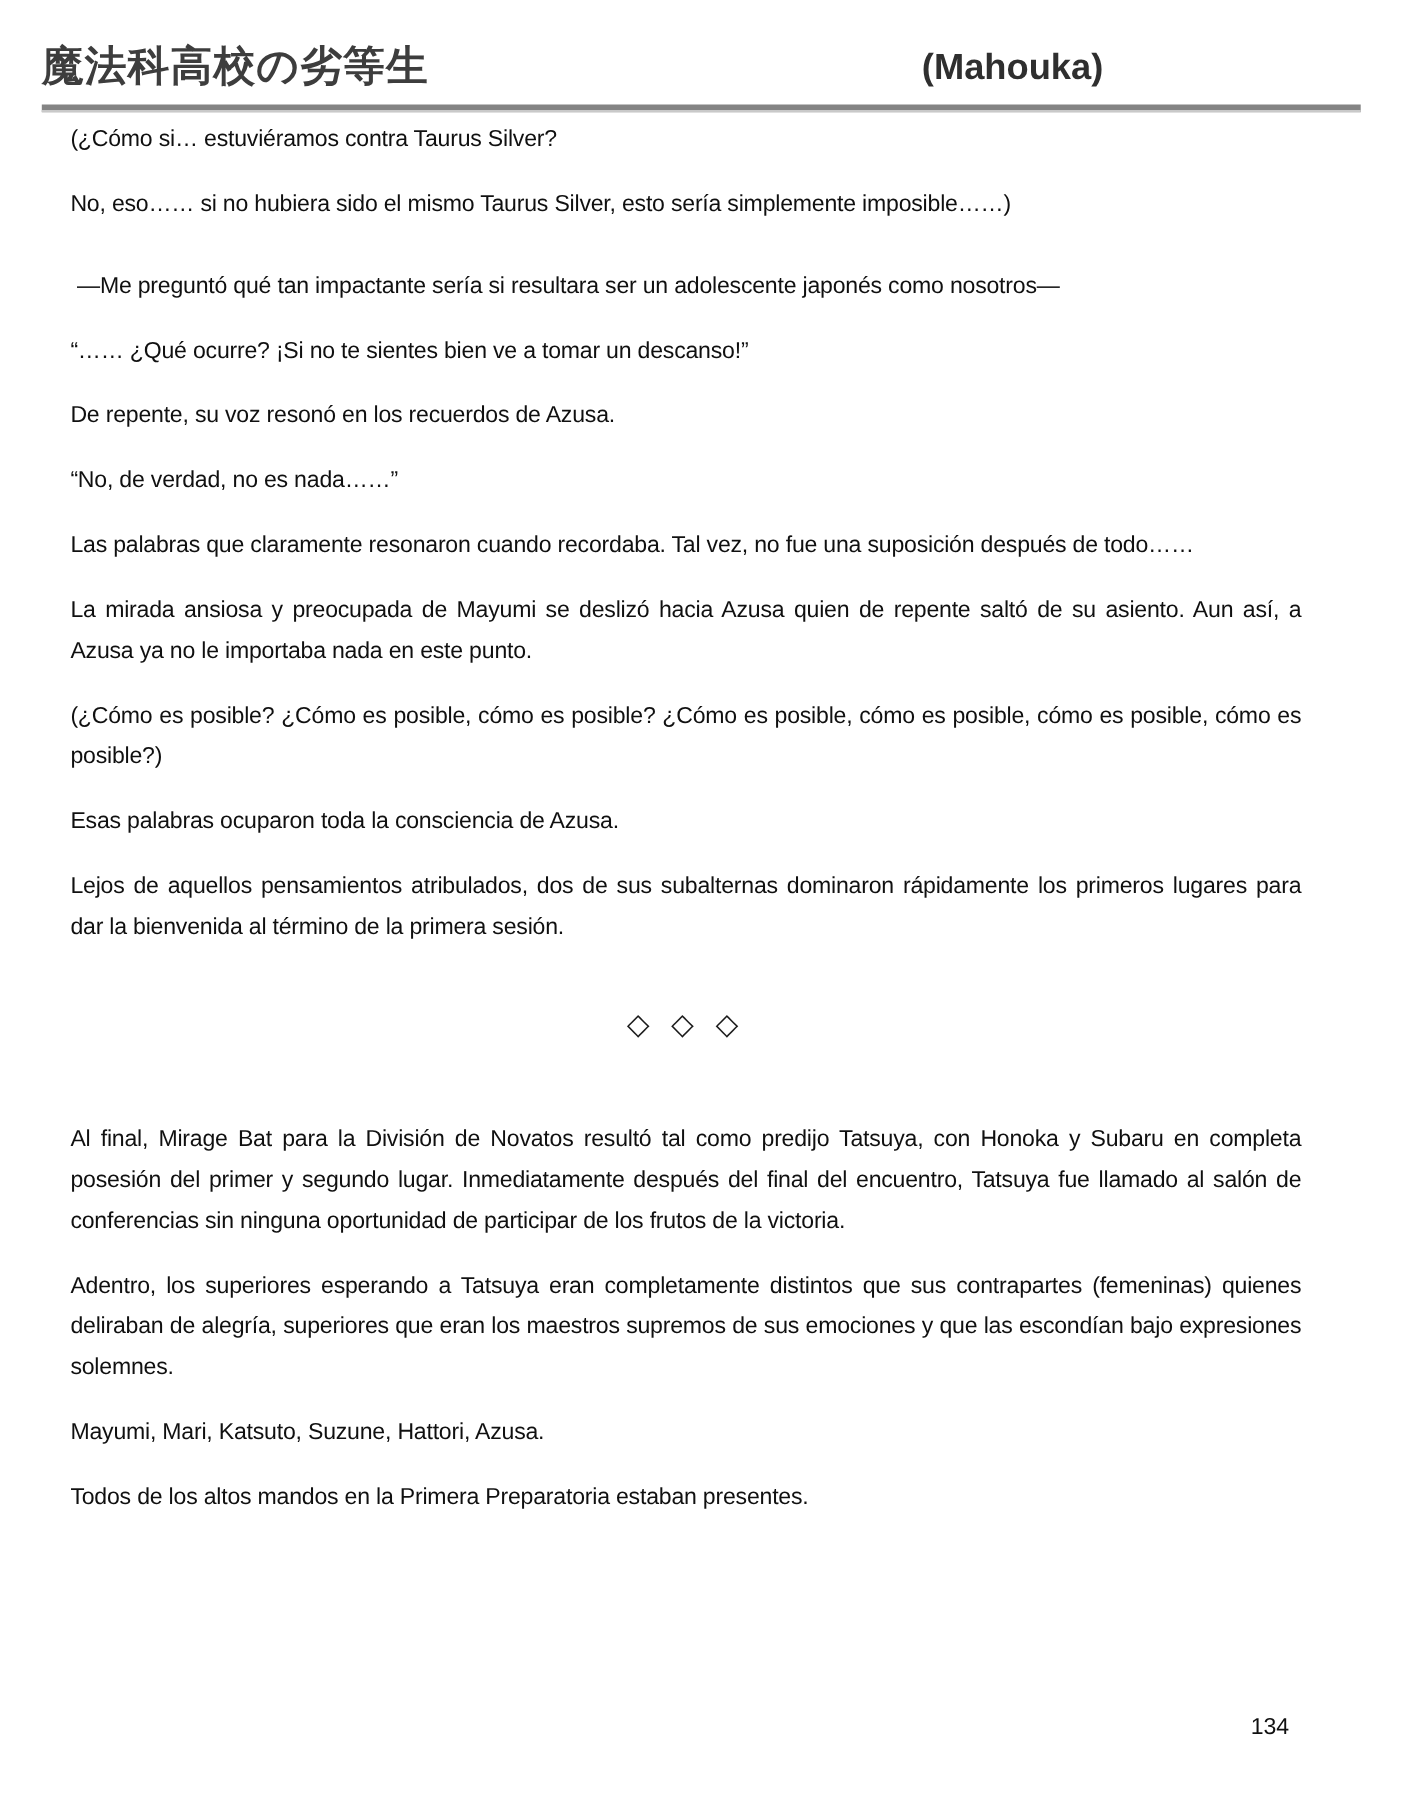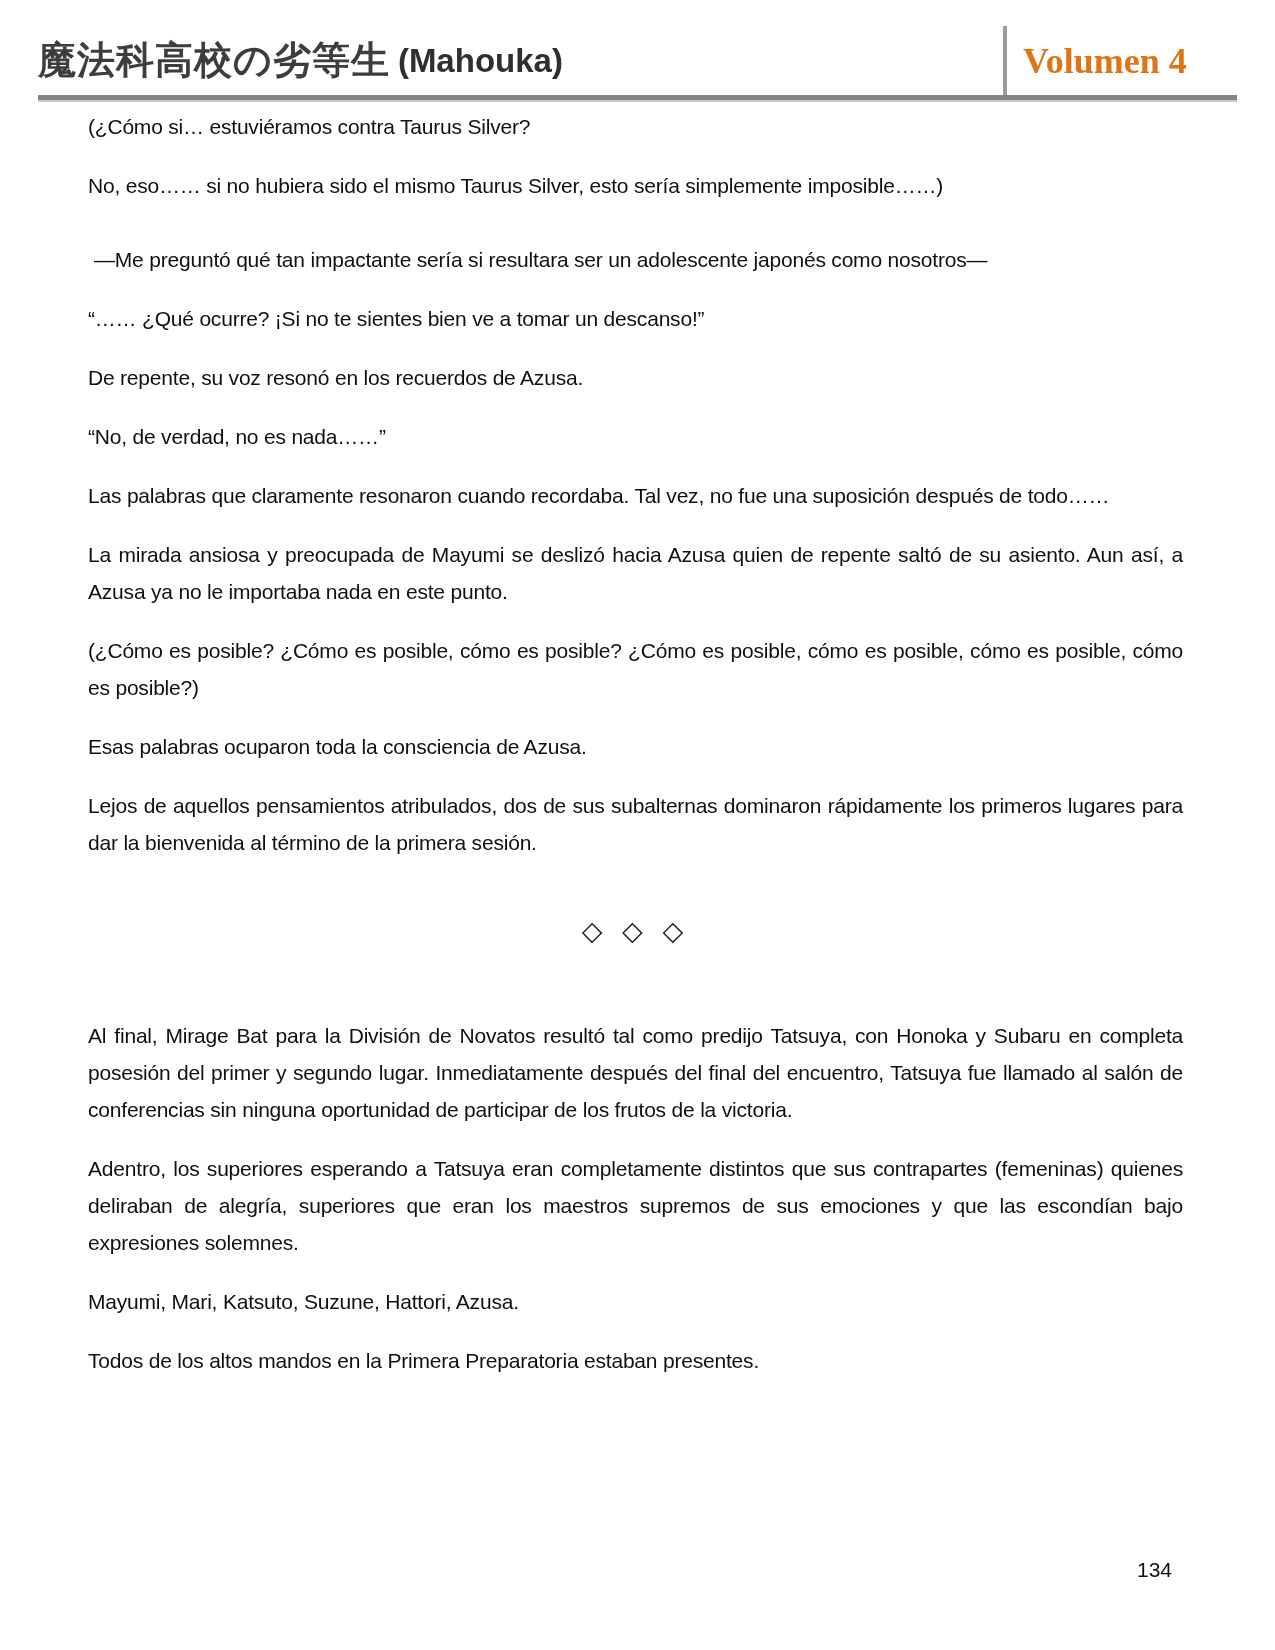--- a/index.html
+++ b/index.html
@@ -20,21 +20,21 @@
   .header {
     display: flex;
     align-items: stretch;
     margin: 26px 38px 0 38px;
     height: 69px;
   }
   .header-title-cell {
     width: 965px;
     display: flex;
     align-items: center;
-    justify-content: flex-start;
+    justify-content: space-between;
     white-space: nowrap;
   }
   .title-jp {
     font-family: "DejaVu Serif", "Liberation Serif", serif;
     font-weight: 600;
     font-size: 38px;
     color: #3d3d3d;
     letter-spacing: 1px;
   }
   .title-suffix {
@@ -58,21 +58,21 @@
     color: #de7517;
   }
   .header-rule {
     margin: 0 38px;
     height: 5px;
     background: #848484;
     border-bottom: 2px solid #c9c9c9;
   }
   
   .page-body {
-    padding: 6px 92px 0 88px;
+    padding: 6px 92px 0 64px;
   }
   .para {
     margin: 0 0 22px 0;
     font-size: 21px;
     line-height: 37px;
     letter-spacing: -0.2px;
     color: #101010;
     text-align: left;
   }
   .para.justify {
@@ -105,23 +105,20 @@
 </head>
 <body>
 
 <div class="page">
 
   <div class="header">
     <div class="header-title-cell">
       <span class="title-jp">魔法科高校の劣等生</span>
       <span class="title-suffix">(Mahouka)</span>
     </div>
-    <div class="header-volume-cell">
-      <span class="volume-label">Volumen 4</span>
-    </div>
   </div>
   <div class="header-rule"></div>
 
   <div class="page-body">
       <p class="para">(¿Cómo si… estuviéramos contra Taurus Silver?</p>
       <p class="para">No, eso…… si no hubiera sido el mismo Taurus Silver, esto sería simplemente imposible……)</p>
       <p class="para gap-before indent">—Me preguntó qué tan impactante sería si resultara ser un adolescente japonés como nosotros—</p>
       <p class="para">“…… ¿Qué ocurre? ¡Si no te sientes bien ve a tomar un descanso!”</p>
       <p class="para">De repente, su voz resonó en los recuerdos de Azusa.</p>
       <p class="para">“No, de verdad, no es nada……”</p>

